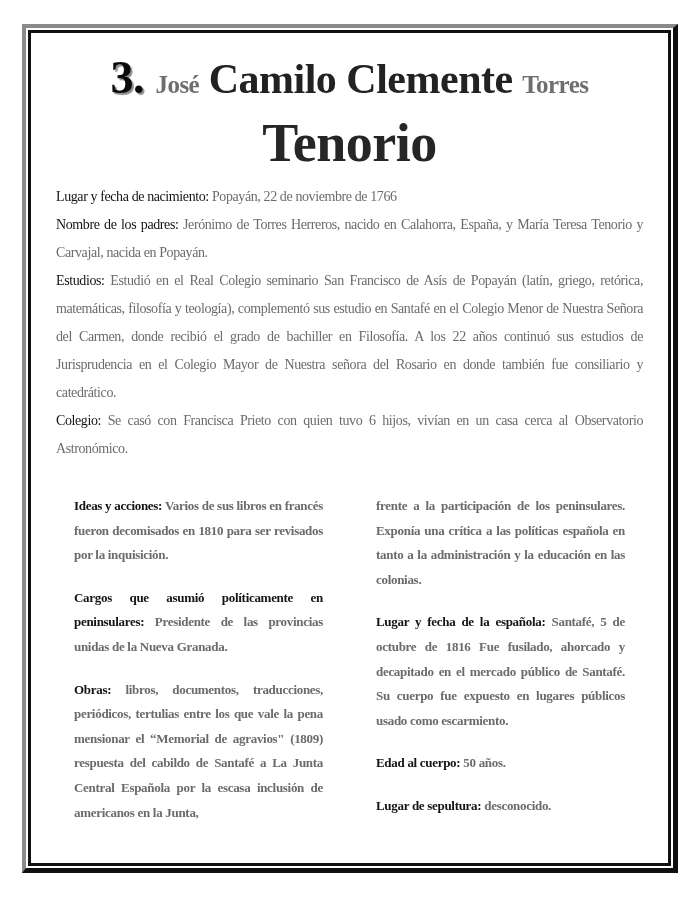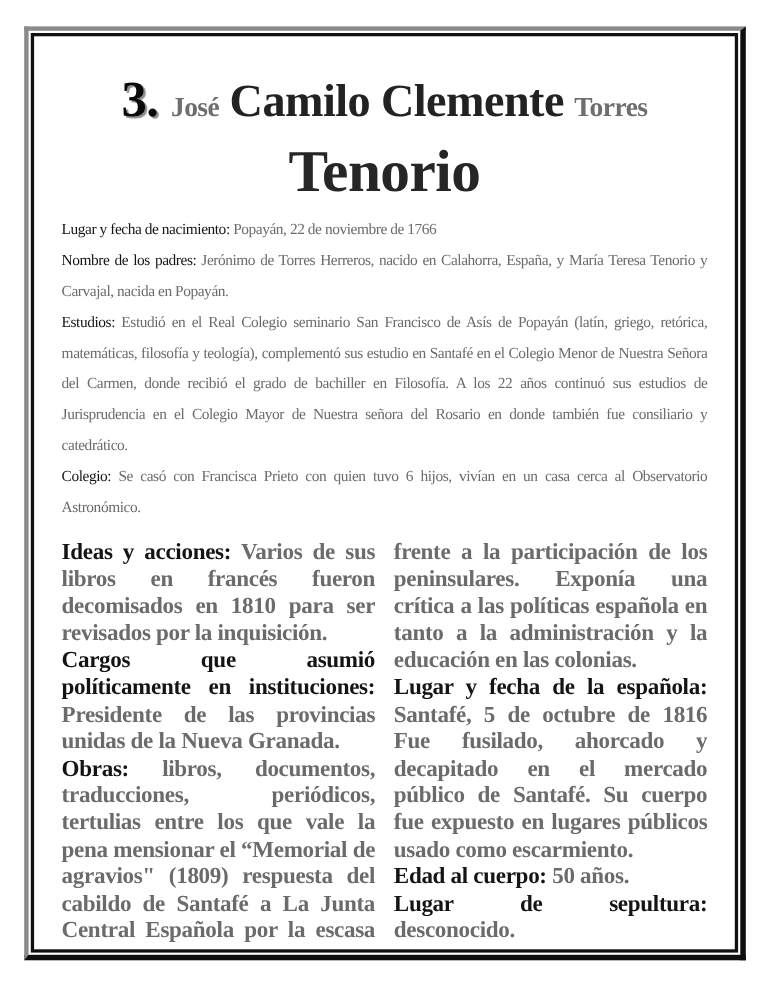--- a/index.html
+++ b/index.html
@@ -24,21 +24,21 @@
     box-sizing: border-box;
     border-style: solid;
     border-width: 4px 5px 5px 4px;
     border-color: #8a8a8a #0f0f0f #0f0f0f #8a8a8a;
   }
   .frame-inner {
     position: absolute;
     inset: 2px;
     border: 3px solid #101010;
     box-sizing: border-box;
-    padding: 24px 25px 10px 25px;
+    padding: 12px 25px 10px 25px;
     overflow: hidden;
   }
   
   .title-block {
     text-align: center;
     margin-top: 8px;
     margin-bottom: 14px;
     font-weight: bold;
     letter-spacing: -0.5px;
   }
@@ -76,22 +76,22 @@
   .lbl { color: #141414; }
   .val { color: #6b6b6b; }
   
   .cols {
     display: flex;
     gap: 17px;
     margin-top: 13px;
   }
   .col { flex: 1; min-width: 0; }
   .col p {
-    margin: 0;
-    font-size: 21px;
+    margin: 18px;
+    font-size: 13px;
     line-height: 24.6px;
     text-align: justify;
     font-weight: bold;
     letter-spacing: -0.3px;
   }
 </style>
 </head>
 <body>
 
 <div class="frame-outer">
@@ -110,21 +110,21 @@
     <section class="main-section">
       <p><span class="lbl">Lugar y fecha de nacimiento:</span> <span class="val">Popayán, 22 de noviembre de 1766</span></p>
       <p><span class="lbl">Nombre de los padres:</span> <span class="val">Jerónimo de Torres Herreros, nacido en Calahorra, España, y María Teresa Tenorio y Carvajal, nacida en Popayán.</span></p>
       <p><span class="lbl">Estudios:</span> <span class="val">Estudió en el Real Colegio seminario San Francisco de Asís de Popayán (latín, griego, retórica, matemáticas, filosofía y teología), complementó sus estudio en Santafé en el Colegio Menor de Nuestra Señora del Carmen, donde recibió el grado de bachiller en Filosofía. A los 22 años continuó sus estudios de Jurisprudencia en el Colegio Mayor de Nuestra señora del Rosario en donde también fue consiliario y catedrático.</span></p>
       <p><span class="lbl">Colegio:</span> <span class="val">Se casó con Francisca Prieto con quien tuvo 6 hijos, vivían en un casa cerca al Observatorio Astronómico.</span></p>
     </section>
 
     <section class="cols">
       <div class="col">
         <p><span class="lbl">Ideas y acciones:</span> <span class="val">Varios de sus libros en francés fueron decomisados en 1810 para ser revisados por la inquisición.</span></p>
-        <p><span class="lbl">Cargos que asumió políticamente en instituciones:</span> <span class="val">Presidente de las provincias unidas de la Nueva Granada.</span></p>
+        <p><span class="lbl">Cargos que asumió políticamente en peninsulares:</span> <span class="val">Presidente de las provincias unidas de la Nueva Granada.</span></p>
         <p><span class="lbl">Obras:</span> <span class="val">libros, documentos, traducciones, periódicos, tertulias entre los que vale la pena mensionar el “Memorial de agravios" (1809) respuesta del cabildo de Santafé a La Junta Central Española por la escasa inclusión de americanos en la Junta,</span></p>
       </div>
       <div class="col">
         <p><span class="val">frente a la participación de los peninsulares. Exponía una crítica a las políticas española en tanto a la administración y la educación en las colonias.</span></p>
         <p><span class="lbl">Lugar y fecha de la española:</span> <span class="val">Santafé, 5 de octubre de 1816 Fue fusilado, ahorcado y decapitado en el mercado público de Santafé. Su cuerpo fue expuesto en lugares públicos usado como escarmiento.</span></p>
         <p><span class="lbl">Edad al cuerpo:</span> <span class="val">50 años.</span></p>
         <p><span class="lbl">Lugar de sepultura:</span> <span class="val">desconocido.</span></p>
       </div>
     </section>
 

